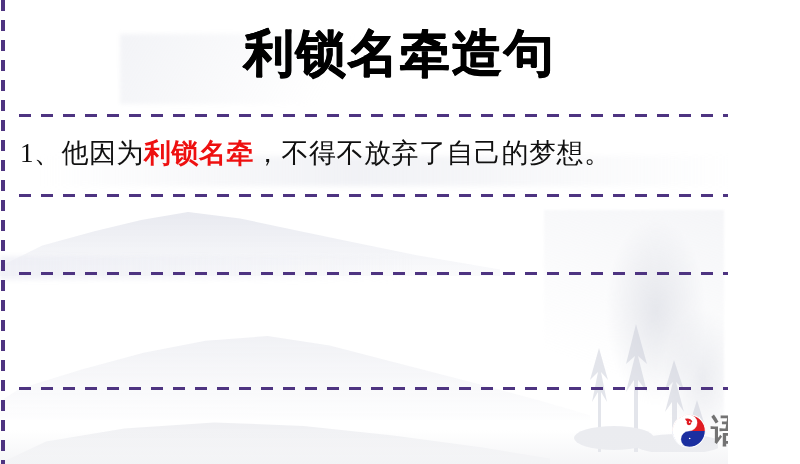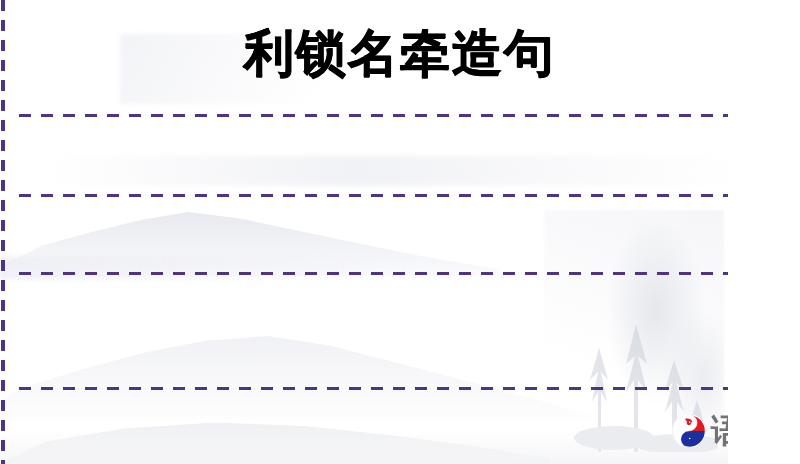--- a/index.html
+++ b/index.html
@@ -227,20 +227,23 @@
     <div class="wash-bottom-haze"></div>
   </div>
 
   <div class="side-border left"></div>
   <div class="side-border right"></div>
 
   <div class="title">利锁名牵造句</div>
 
   <div class="separator" style="top:114px;"></div>
 
+  <div class="sentence" style="top:131px;">
+    <span>1、</span><span>他因为</span><span class="kw">利锁名牵</span><span>，不得不放弃了自己的梦想。</span>
+  </div>
 
   <div class="separator" style="top:194px;"></div>
 
 
   <div class="separator" style="top:272px;"></div>
 
 
   <div class="separator" style="top:387px;"></div>
 
   <div class="logo">

